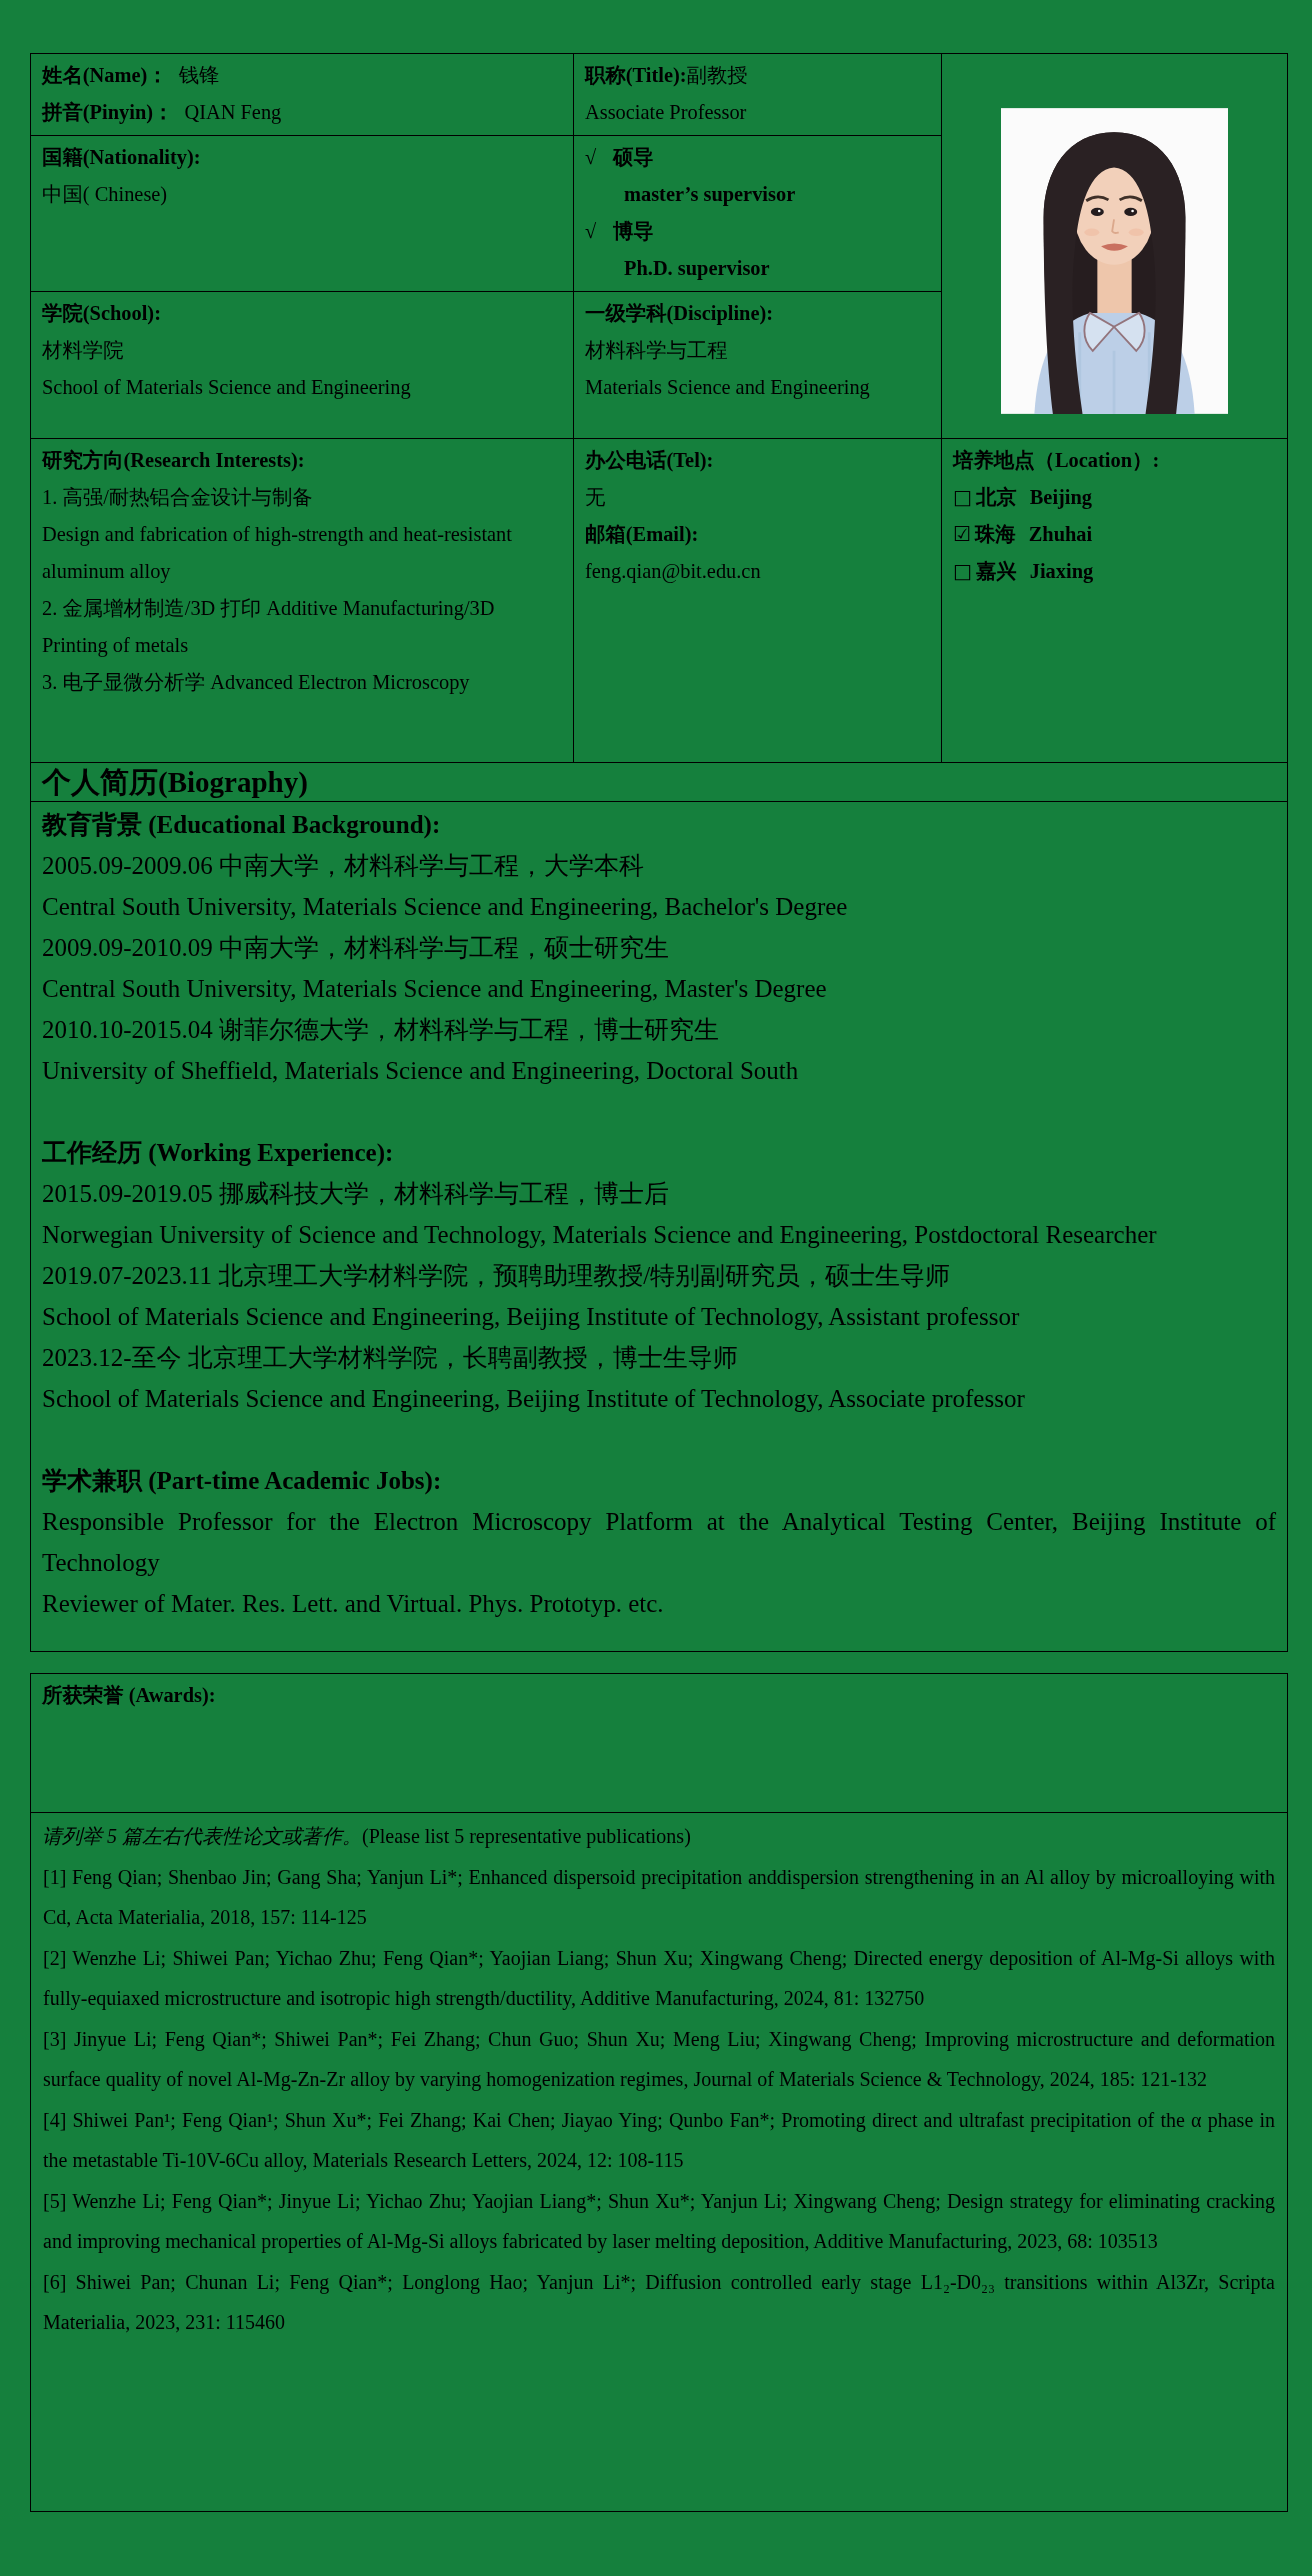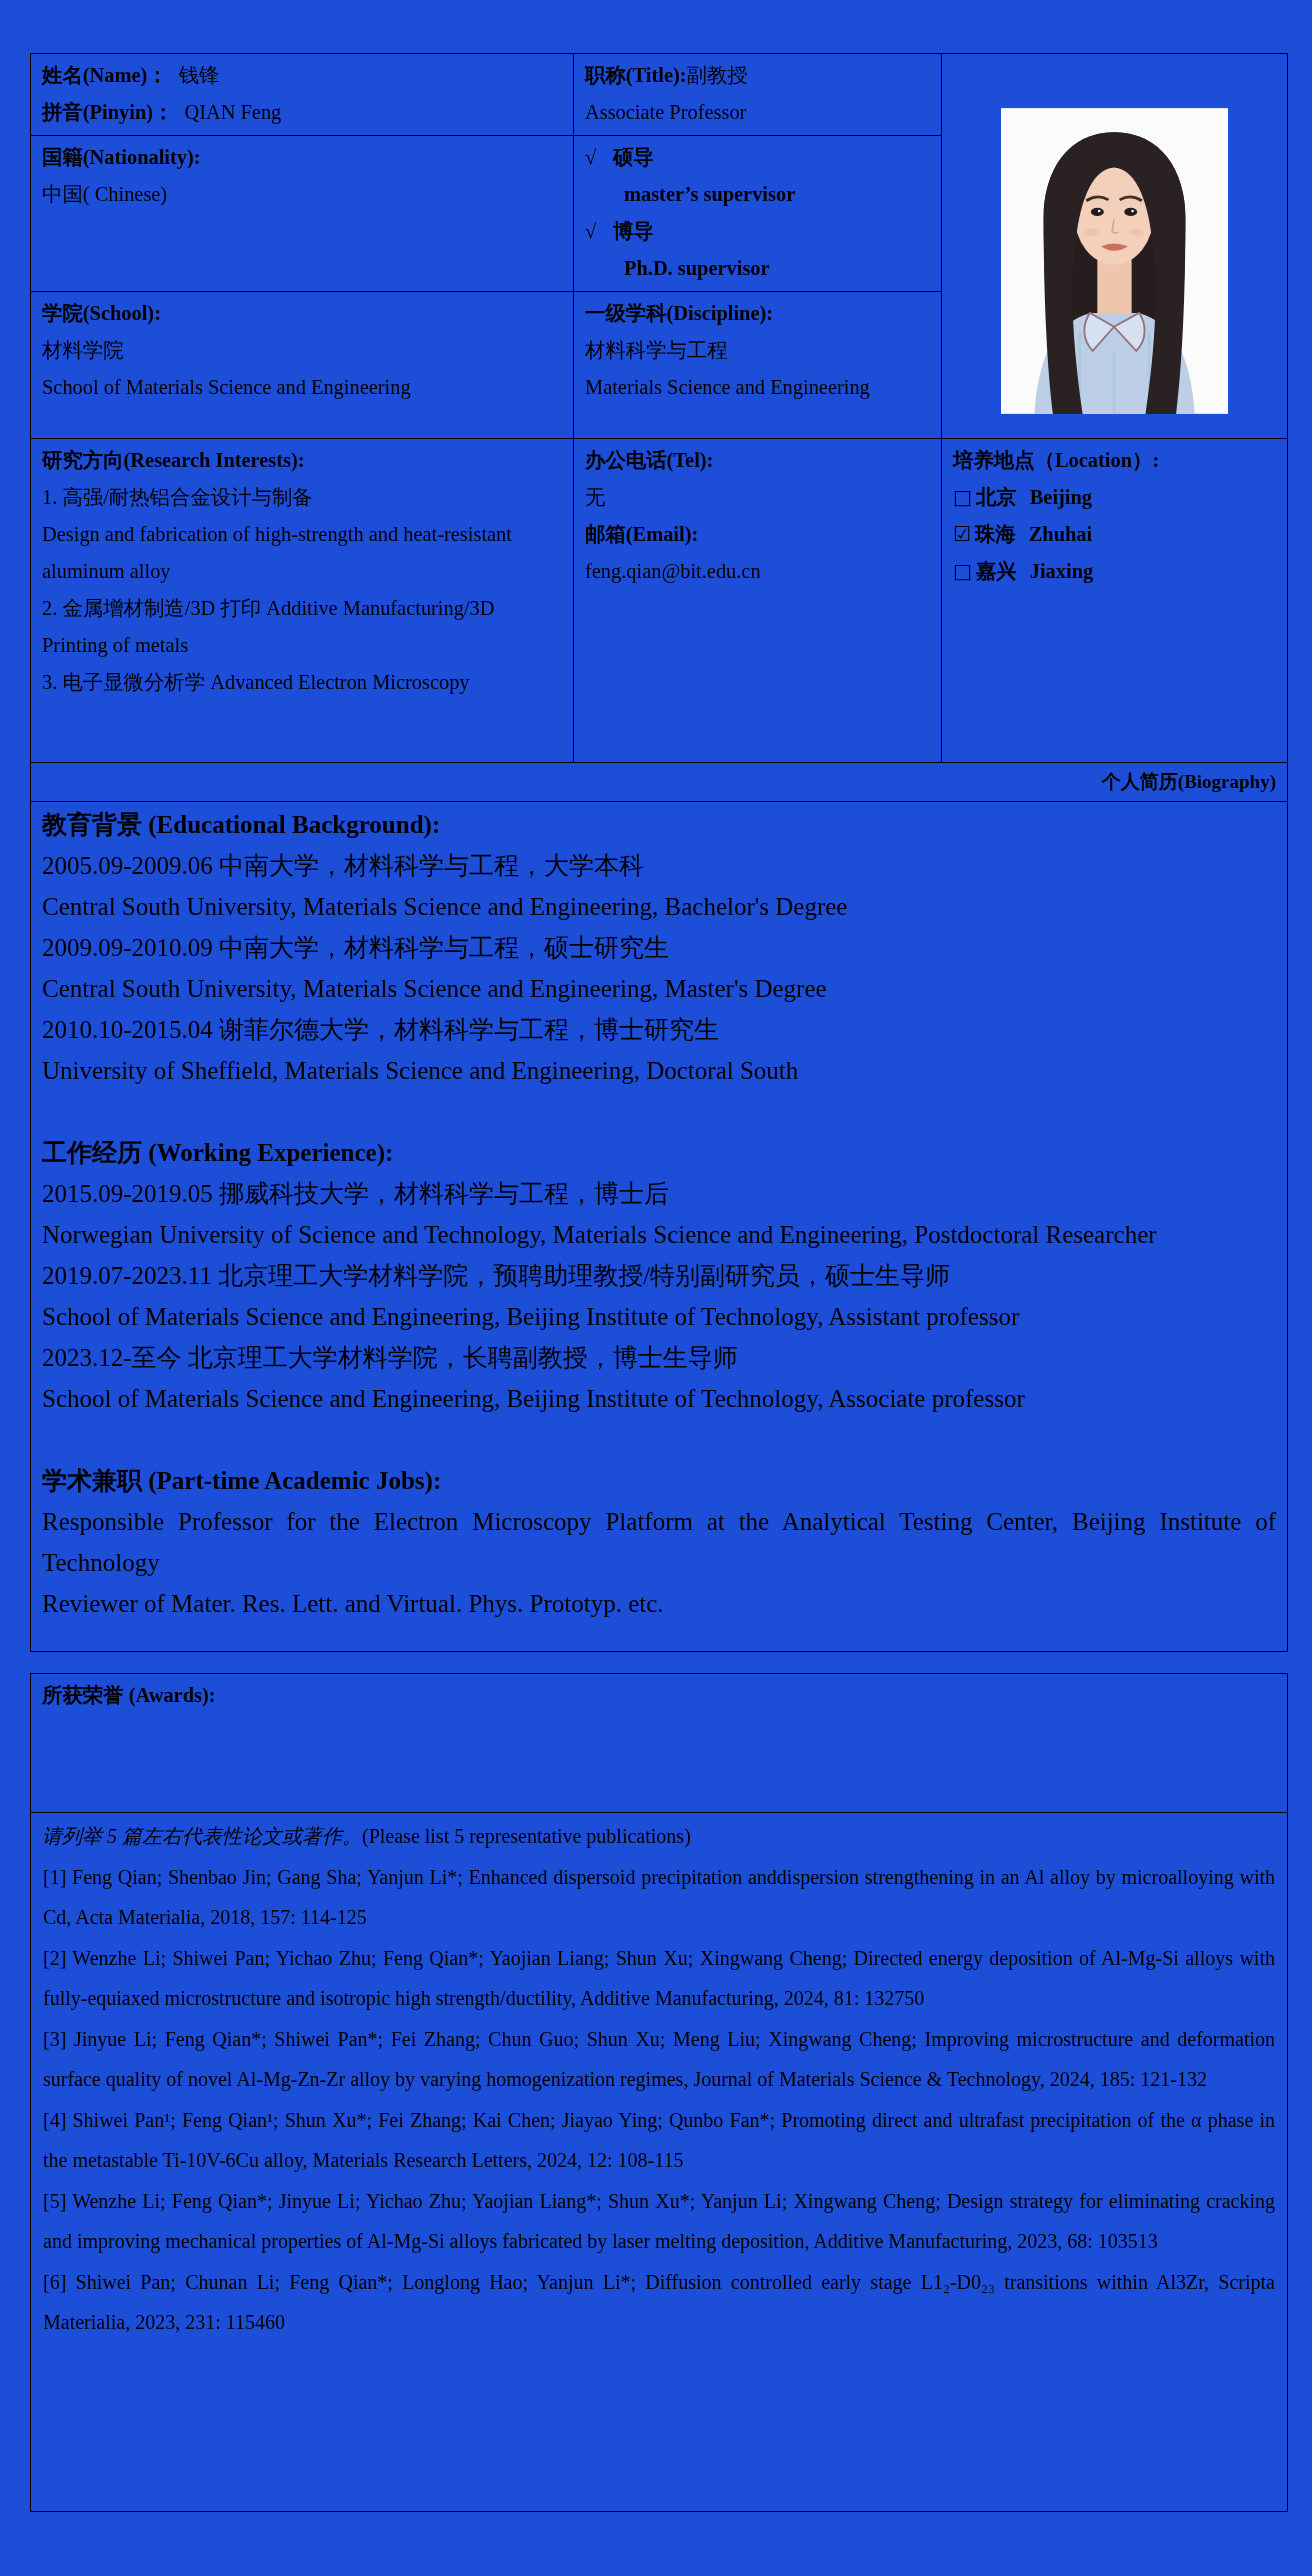--- a/index.html
+++ b/index.html
@@ -1,28 +1,28 @@
 <!DOCTYPE html>
 <html style="font-size:15px"><head>
 <meta charset="utf-8">
 <style>
   html,body{margin:0;padding:0;background:#ffffff;}
-  .page{position:relative;width:1313px;height:2576px;background:#1d4ed8;color:#000;
+  .page{position:relative;width:1313px;height:2576px;background:#15803d;color:#000;
         font-family:"Liberation Serif","DejaVu Serif",serif;}
   table{border-collapse:collapse;table-layout:fixed;}
   .t1{position:absolute;left:30px;top:53px;width:1257px;}
   .t2{position:absolute;left:30px;top:1673px;width:1257px;padding-left:20px;}
   td{border:1.9px solid #000;vertical-align:top;padding:2.8px 11px;font-size:20.4px;line-height:37px;overflow:hidden;}
   .b{font-weight:bold;}
   .vsp{margin-left:11px;}
   .mark{margin-right:16.7px;}
   .indent{padding-left:39px;}
   .loc-box{margin-right:3.7px;font-family:"DejaVu Sans",sans-serif;}
   .loc-zh{margin-right:13px;}
-  .banner td{font-size:19px;line-height:32px;text-align:right;}
+  .banner td{font-size:29px;line-height:32px;}
   .bio td{font-size:25px;line-height:41px;text-align:justify;}
   .bio .blank{height:41px;}
   .pubs td{font-size:20px;line-height:40px;text-align:justify;}
   .pubs p{margin:1px;}
   .note-zh{font-style:italic;}
   .photo-cell{padding:0;}
   .photo-wrap{display:flex;justify-content:center;padding-top:54px;}
   div{margin:0;}
 </style>
 </head>

